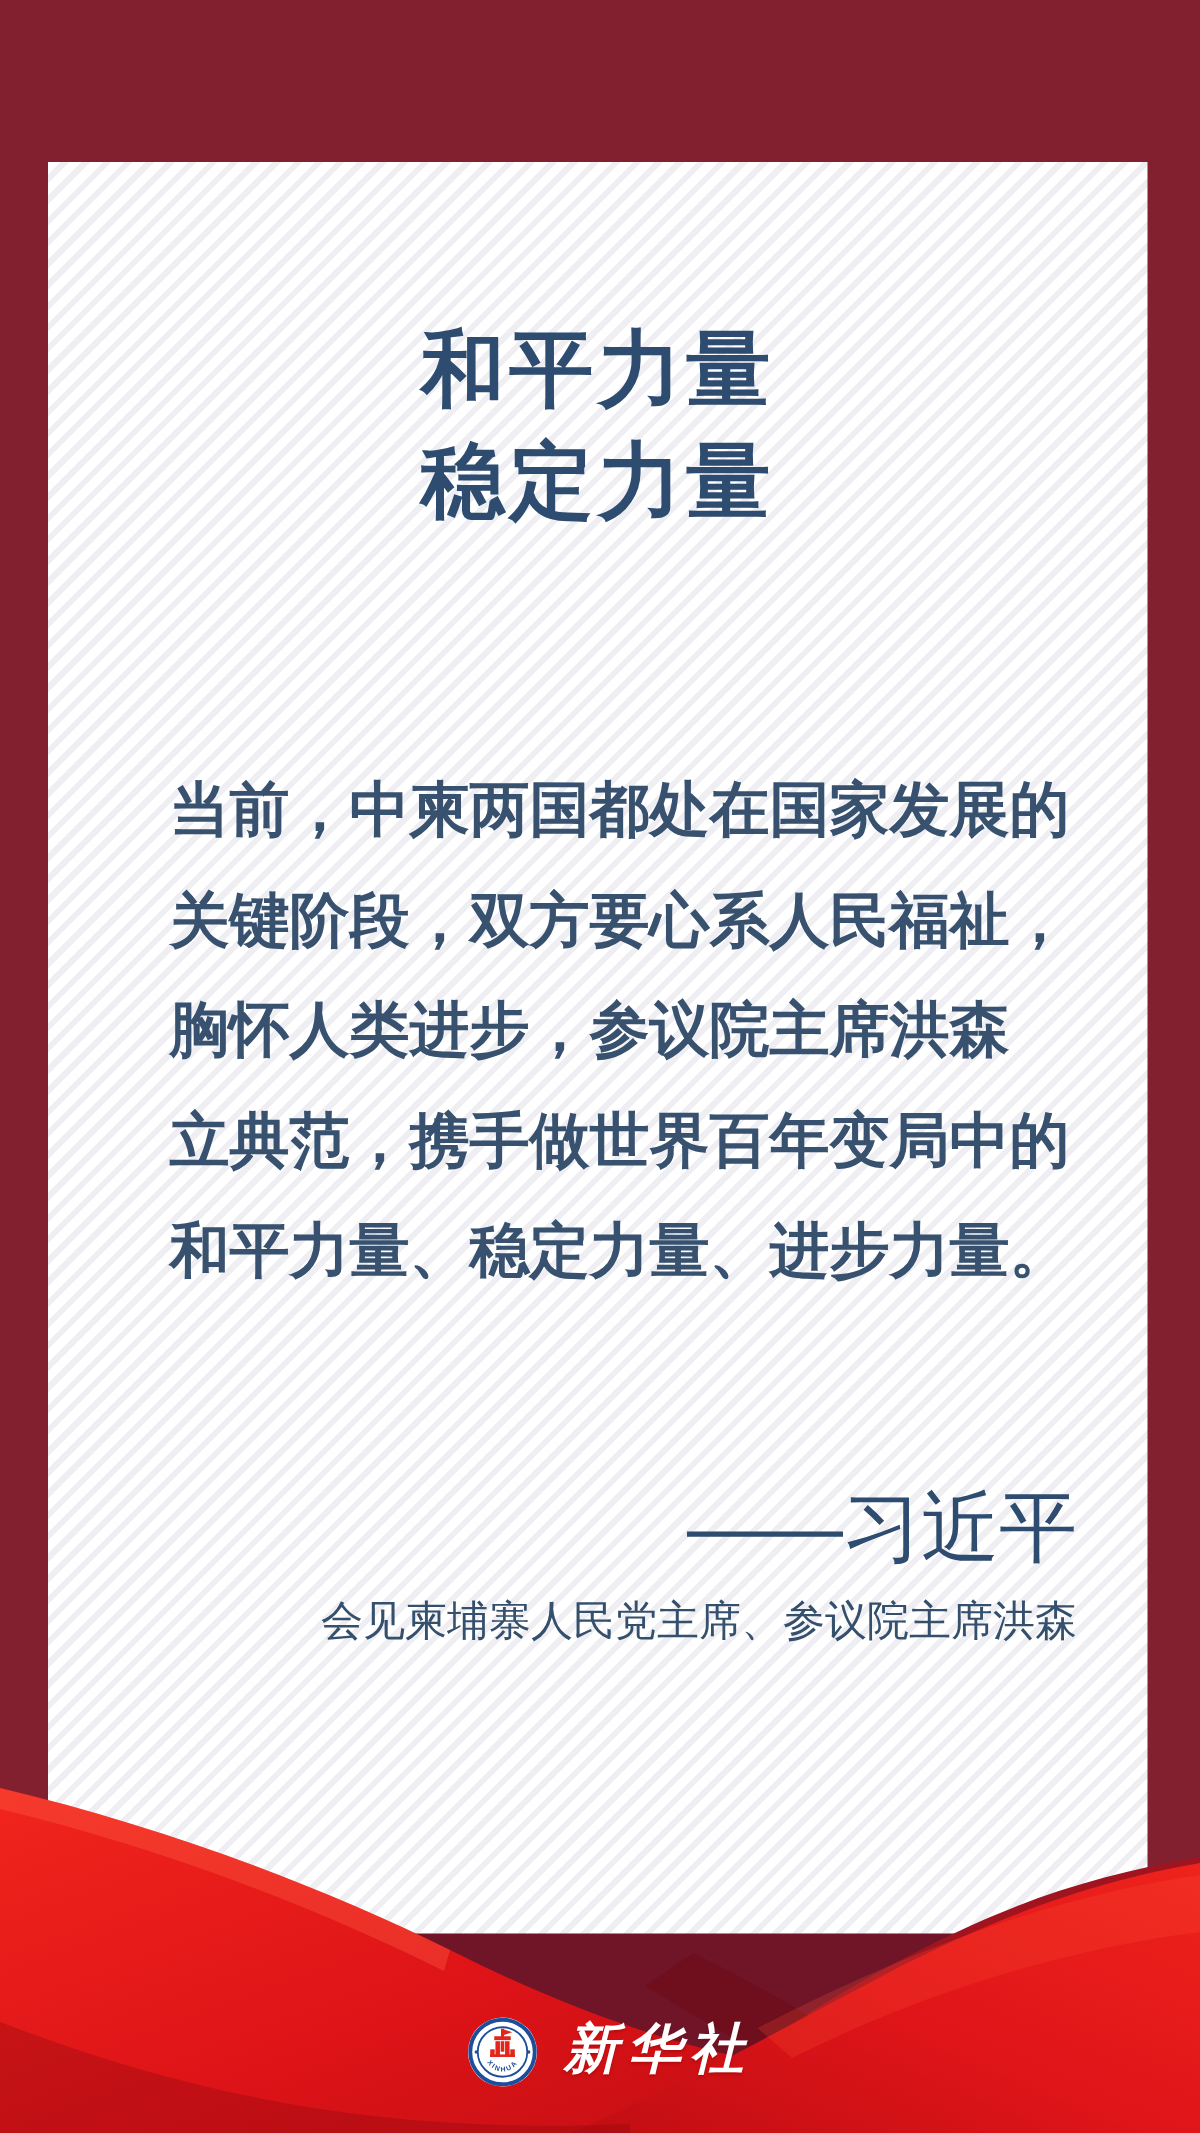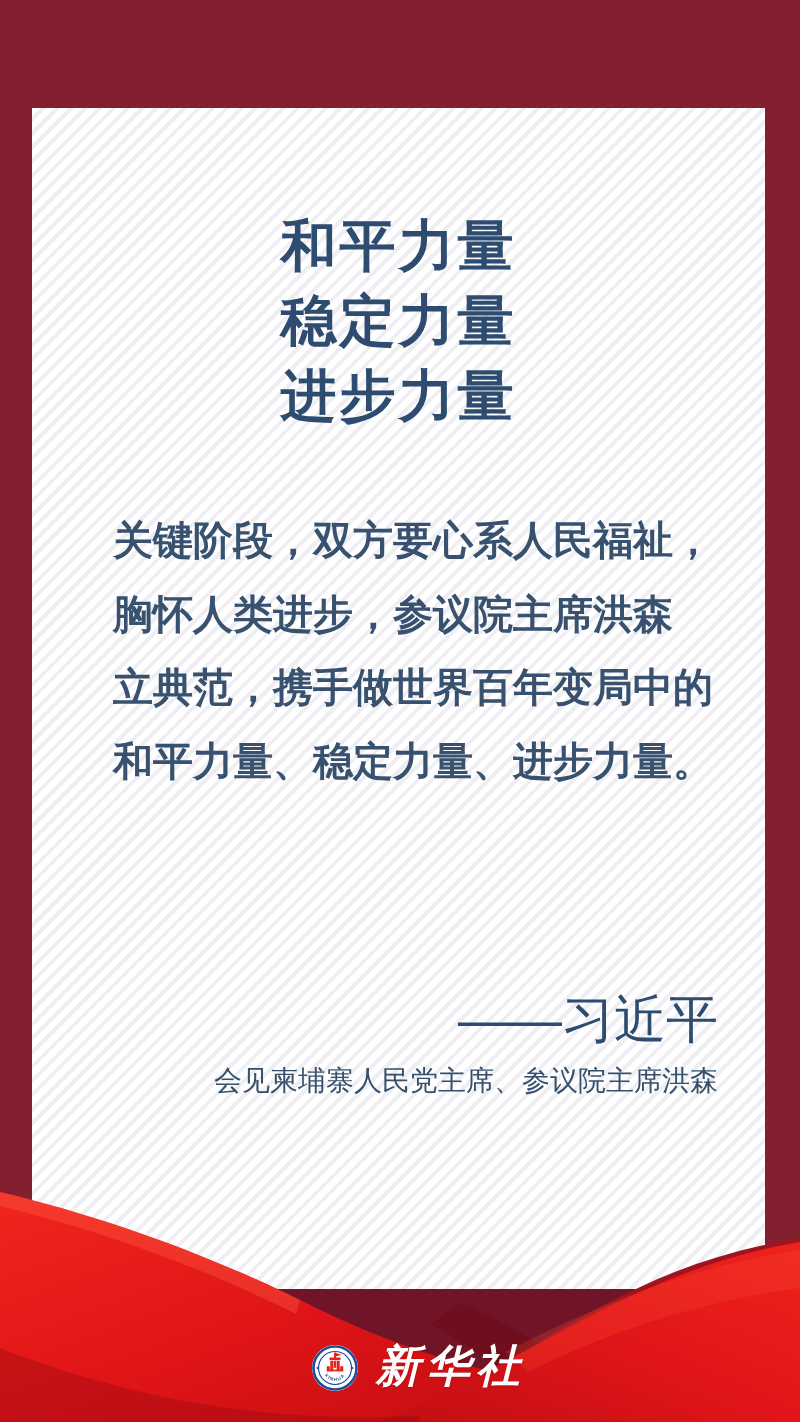--- a/index.html
+++ b/index.html
@@ -95,43 +95,43 @@
   }
   .emblem {
     position: absolute;
     left: 311px; top: 1344px;
     width: 48px; height: 48px;
   }
   .brand-name {
     position: absolute;
     left: 376px; top: 1340px;
     width: 280px;
-    font-size: 44px;
+    font-size: 36px;
     line-height: 52px;
     font-weight: 700;
     font-style: italic;
     letter-spacing: 6px;
     color: #ffffff;
     text-shadow: 0 1px 2px rgba(120,0,0,.35);
   }
 </style>
 </head>
 <body>
 
 <div class="poster">
 
   <div class="card">
 
     <div class="title">
       <div>和平力量</div>
       <div>稳定力量</div>
-      <div>进步力量</div>
     </div>
 
     <div class="quote-body">
+      <div>当前，中柬两国都处在国家发展的</div>
       <div>关键阶段，双方要心系人民福祉，</div>
       <div>胸怀人类进步，参议院主席洪森</div>
       <div>立典范，携手做世界百年变局中的</div>
       <div>和平力量、稳定力量、进步力量。</div>
     </div>
 
     <div class="attribution">——习近平</div>
     <div class="occasion">会见柬埔寨人民党主席、参议院主席洪森</div>
   </div>
 

